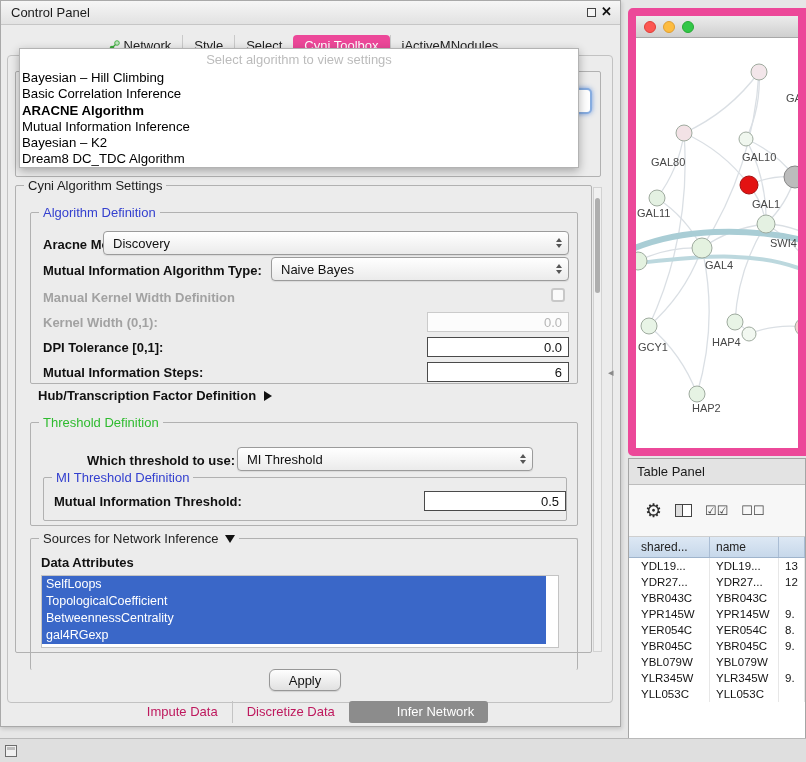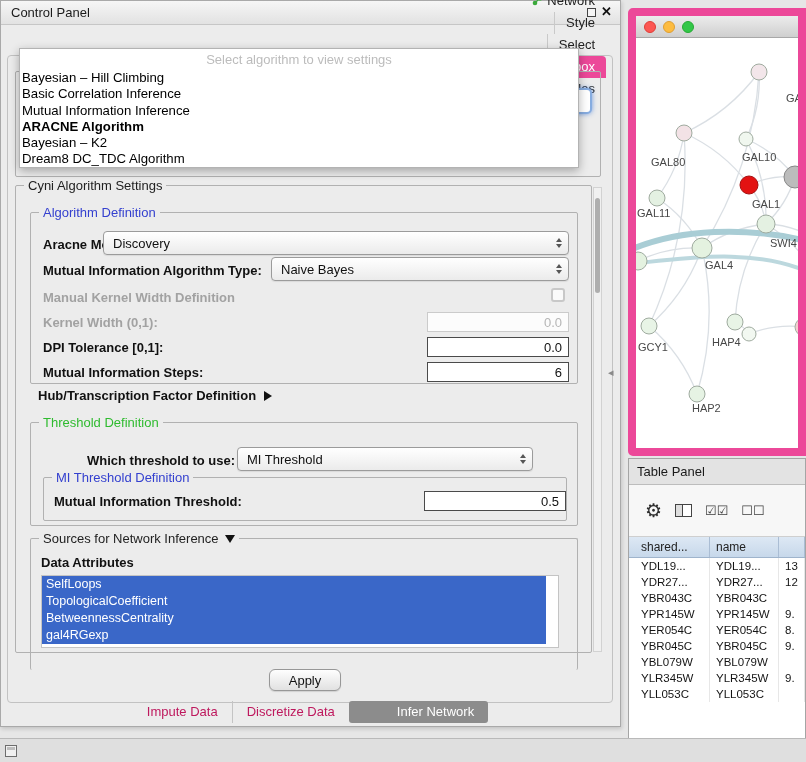--- a/index.html
+++ b/index.html
@@ -19,21 +19,21 @@
   }
   .cp-titlebar { position:absolute; left:0; top:0; right:0; height:24px;
     background:linear-gradient(#f6f6f6,#e2e2e2); border-bottom:1px solid #c6c6c6; }
   .cp-title { position:absolute; left:10px; top:4px; font-size:13px; color:#1a1a1a; }
   .float-icon { position:absolute; right:24px; top:7px; width:9px; height:9px; border:1.5px solid #444; background:#f5f5f5; }
   .close-icon { position:absolute; right:8px; top:3px; font-size:13px; font-weight:bold; color:#111; cursor:default; }
   .cp-inner { position:absolute; left:6px; top:54px; width:606px; height:648px;
     border:1px solid #c2c2c2; border-radius:4px; z-index:1; }
   
   .cp-tabs { position:absolute; left:0; right:14px; top:32px; height:24px;
-    display:flex; justify-content:center; align-items:flex-end; z-index:2;flex-direction:column; }
+    display:flex; justify-content:center; align-items:flex-end; z-index:2; }
   .cp-tab { display:flex; align-items:center; gap:4px; padding:3px 11px 4px 11px;
     font-size:13px; color:#222; white-space:nowrap; }
   .cp-tab + .cp-tab { border-left:1px solid #c9c9c9; }
   .cp-tab.active { background:#ec4899; color:#fff; border-radius:4px 4px 0 0; border-left:none; }
   .tab-icon { display:inline-flex; }
   
   .popup { position:absolute; left:18px; top:47px; width:560px; height:120px;
     background:#fff; border:1px solid #b3b3b3; box-shadow:0 3px 9px rgba(0,0,0,.3);
     z-index:40; padding-top:3px; }
   .popup-placeholder { height:18px; line-height:16px; text-align:center; color:#bcbcbc; font-size:13px; }
@@ -170,22 +170,22 @@
 
   <div class="group" id="algo-select-group">
     <div class="combo-focus"></div>
   </div>
 
   <div class="popup">
     <div class="popup-placeholder">Select algorithm to view settings</div>
     <div id="popup-options">
         <div class="popup-option">Bayesian – Hill Climbing</div>
         <div class="popup-option">Basic Correlation Inference</div>
+        <div class="popup-option selected">ARACNE Algorithm</div>
         <div class="popup-option">Mutual Information Inference</div>
-        <div class="popup-option selected">ARACNE Algorithm</div>
         <div class="popup-option">Bayesian – K2</div>
         <div class="popup-option">Dream8 DC_TDC Algorithm</div>
       </div>
   </div>
 
   <div class="group" id="settings-group">
     <span class="legend">Cyni Algorithm Settings</span>
 
     <div class="group" id="algo-def-group">
       <span class="legend blue">Algorithm Definition</span>

